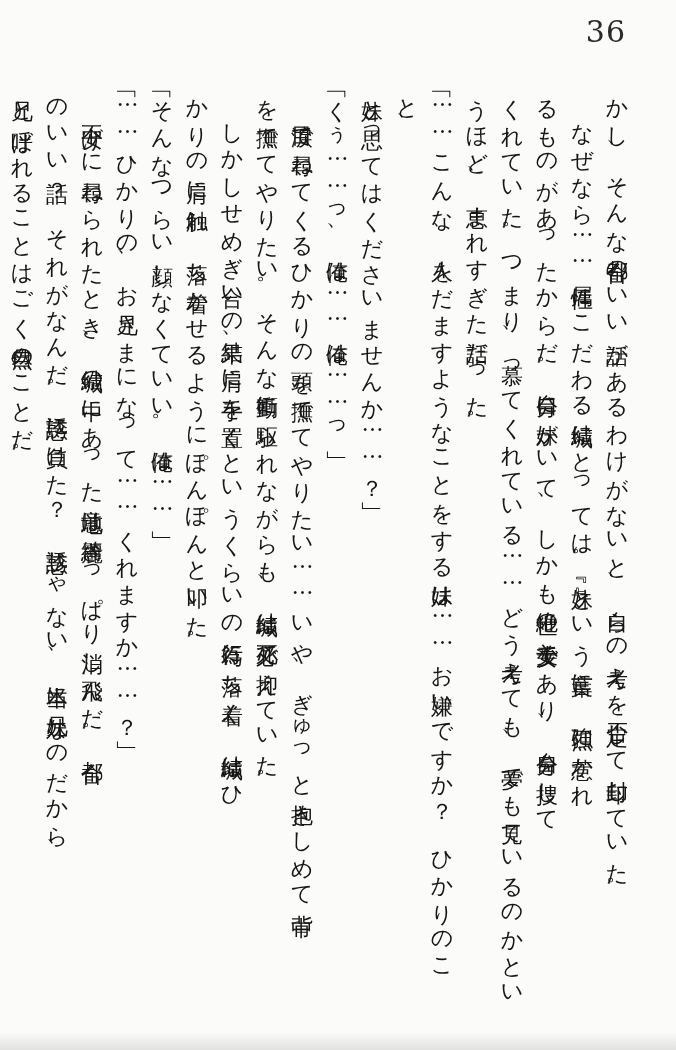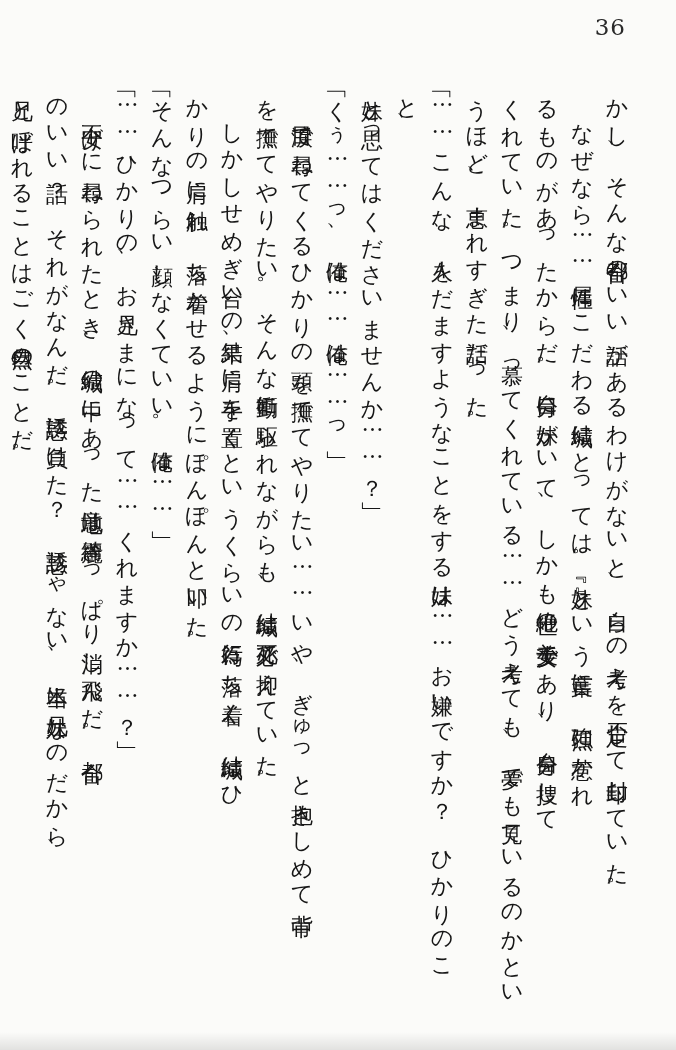--- a/index.html
+++ b/index.html
@@ -25,21 +25,21 @@
     position: absolute;
     left: 0; right: 0; bottom: 0;
     height: 18px;
     background: linear-gradient(to bottom, rgba(0,0,0,0), rgba(0,0,0,0.10));
     pointer-events: none;
   }
   .page-number {
     position: absolute;
     top: 14px;
     right: 50px;
-    font-size: 23px;
+    font-size: 30px;
     color: #2a2a2a;
     letter-spacing: 1px;
     text-align: center;
   }
   .text-block {
     position: absolute;
     top: 84px;
     right: 41px;
     height: 936px;
     writing-mode: vertical-rl;

